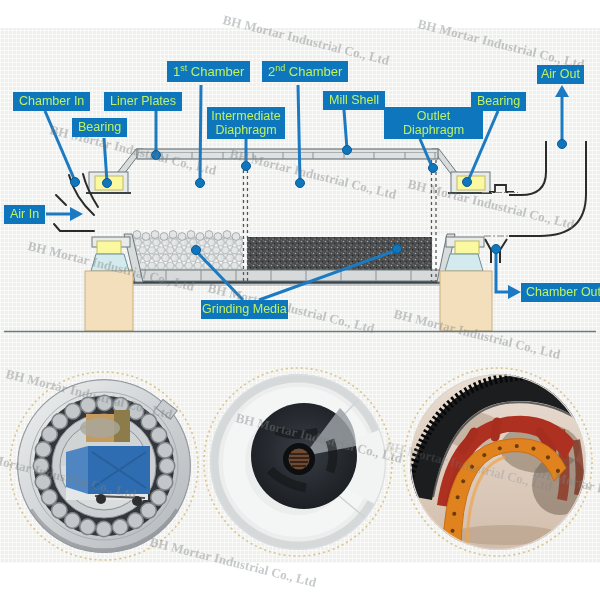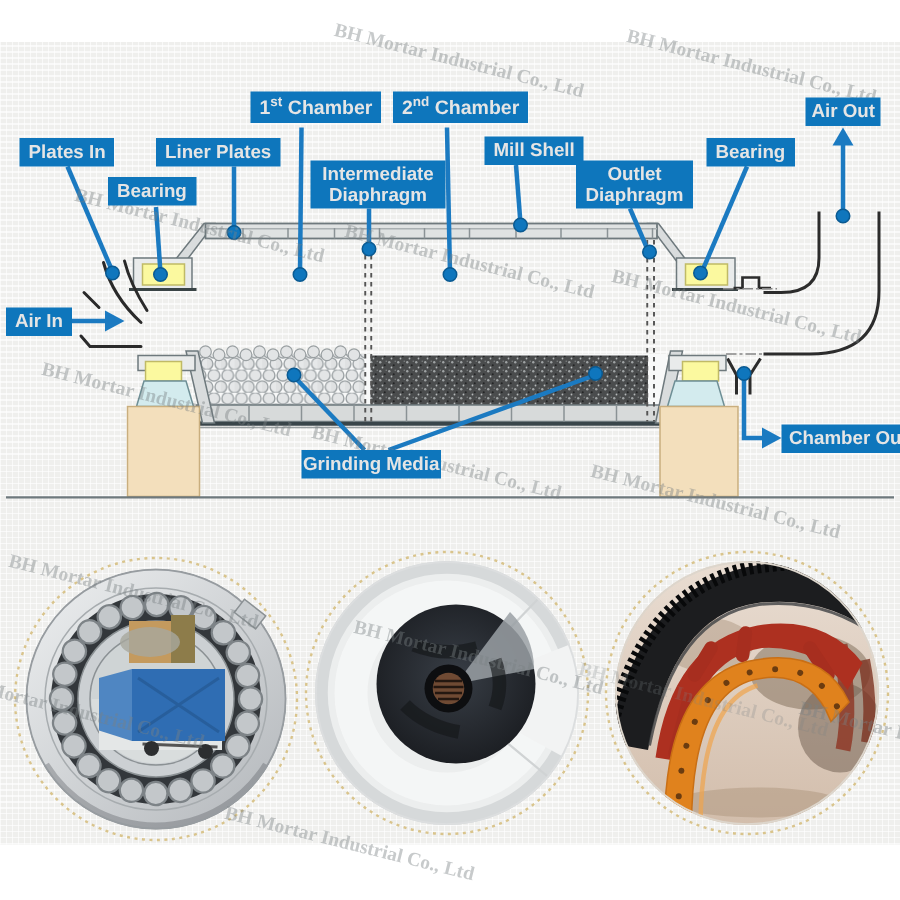--- a/index.html
+++ b/index.html
@@ -8,23 +8,23 @@
   .grid-area{position:absolute;left:0;top:28px;width:600px;height:535px;
     background-color:#efefed;
     background-image:
       repeating-linear-gradient(0deg, rgba(255,255,255,.65) 0 1px, transparent 1px 4px),
       repeating-linear-gradient(90deg, rgba(255,255,255,.65) 0 1px, transparent 1px 4px);
     z-index:1;}
   svg.diagram{position:absolute;left:0;top:0;z-index:5;}
   .wm{position:absolute;z-index:12;font-family:"Liberation Serif",serif;font-weight:bold;
       font-size:13px;color:rgba(122,128,132,.42);white-space:nowrap;
       transform:rotate(14deg);transform-origin:left top;pointer-events:none;}
-  .lbl{position:absolute;z-index:20;background:#0e76bc;color:#e5e5e5;
+  .lbl{position:absolute;z-index:20;background:#0e76bc;color:#bef264;
        font-size:12.5px;line-height:15px;padding:2px 6px;white-space:nowrap;
-       text-align:center;font-weight:bold;}
+       text-align:center;}
   .lbl.two{line-height:14px;padding:2px 0;}
   .lbl sup{font-size:9px;line-height:0;}
 </style>
 </head>
 <body>
 
 <div class="grid-area"></div>
 
 <svg class="diagram" width="600" height="600" viewBox="0 0 600 600">
   <defs>
@@ -305,31 +305,31 @@
 <div class="wm" style="left:30px;top:238px">BH Mortar Industrial Co., Ltd</div>
 <div class="wm" style="left:210px;top:280px">BH Mortar Industrial Co., Ltd</div>
 <div class="wm" style="left:396px;top:306px">BH Mortar Industrial Co., Ltd</div>
 <div class="wm" style="left:8px;top:366px">BH Mortar Industrial Co., Ltd</div>
 <div class="wm" style="left:238px;top:410px">BH Mortar Industrial Co., Ltd</div>
 <div class="wm" style="left:-28px;top:446px">BH Mortar Industrial Co., Ltd</div>
 <div class="wm" style="left:152px;top:534px">BH Mortar Industrial Co., Ltd</div>
 <div class="wm" style="left:535px;top:464px">BH Mortar Industrial Co., Ltd</div>
 <div class="wm" style="left:388px;top:438px;opacity:.6">BH Mortar Industrial Co., Ltd</div>
 
-<div class="lbl" style="left:13px;top:92px">Plates In</div>
+<div class="lbl" style="left:13px;top:92px">Chamber In</div>
 <div class="lbl" style="left:72px;top:118px">Bearing</div>
 <div class="lbl" style="left:104px;top:92px">Liner Plates</div>
 <div class="lbl" style="left:167px;top:61px;padding:3px 6px;font-size:13px"><span>1</span><sup>st</sup><span> Chamber</span></div>
 <div class="lbl" style="left:262px;top:61px;padding:3px 6px;font-size:13px"><span>2</span><sup>nd</sup><span> Chamber</span></div>
-<div class="lbl two" style="left:207px;top:107px;width:90px">
+<div class="lbl two" style="left:207px;top:107px;width:78px">
     <div>Intermediate</div>
     <div>Diaphragm</div>
   </div>
 <div class="lbl" style="left:323px;top:91px">Mill Shell</div>
-<div class="lbl two" style="left:384px;top:107px;width:78px">
+<div class="lbl two" style="left:384px;top:107px;width:99px">
     <div>Outlet</div>
     <div>Diaphragm</div>
   </div>
 <div class="lbl" style="left:471px;top:92px">Bearing</div>
 <div class="lbl" style="left:537px;top:65px;padding:2px 4px">Air Out</div>
 <div class="lbl" style="left:4px;top:205px">Air In</div>
 <div class="lbl" style="left:201px;top:300px;padding:2px 1px">Grinding Media</div>
 <div class="lbl" style="left:521px;top:283px;padding:2px 5px">Chamber Out</div>
 
 </body></html>

